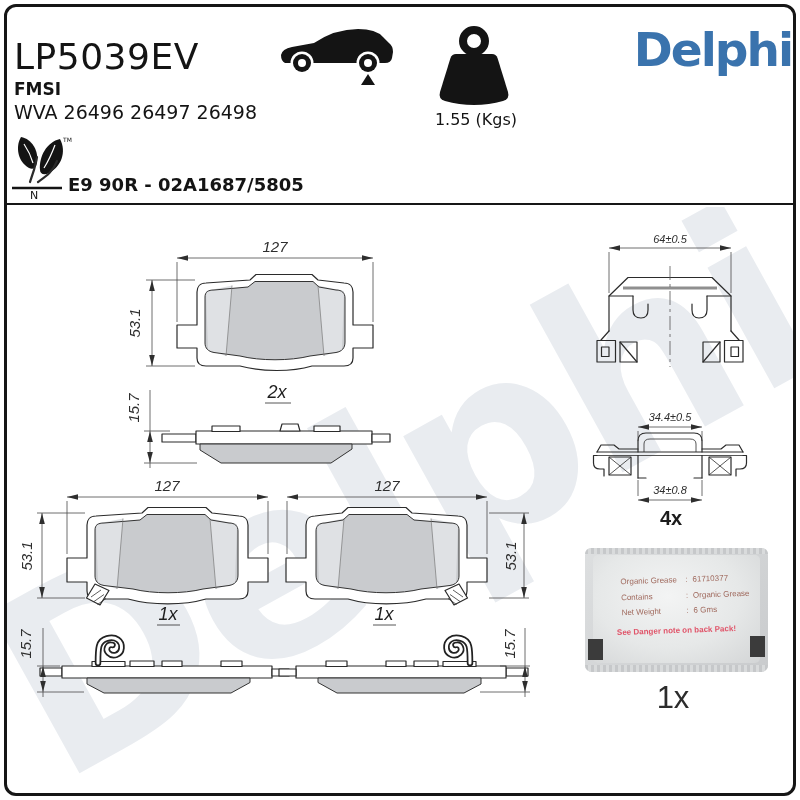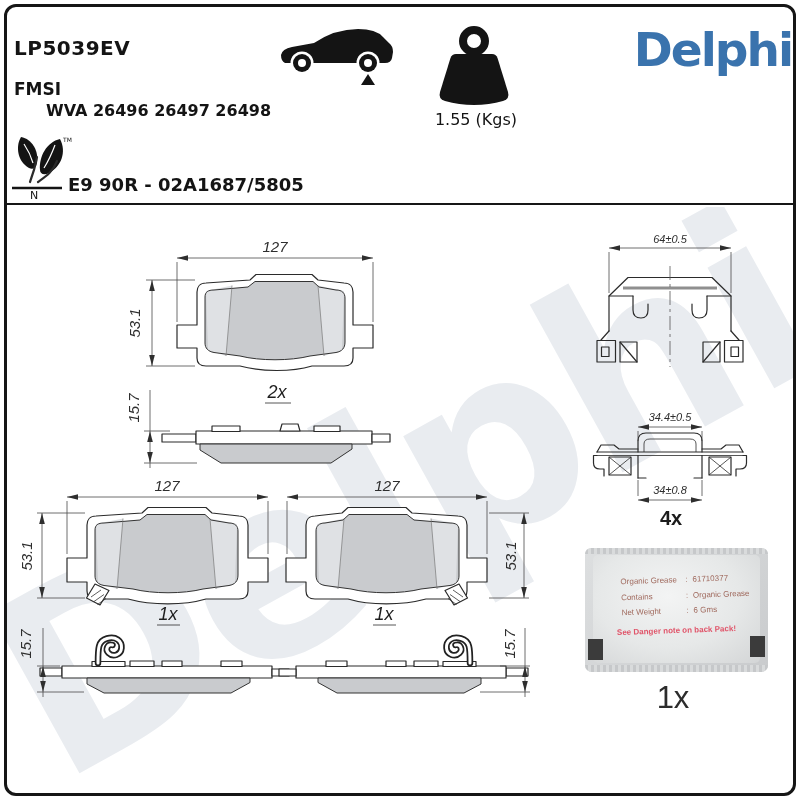--- a/index.html
+++ b/index.html
@@ -3,23 +3,23 @@
 <meta charset="utf-8">
 <style>
   html,body{margin:0;padding:0;background:#fff;}
   #page{position:relative;width:800px;height:800px;background:#fff;overflow:hidden;
         font-family:"DejaVu Sans",sans-serif;color:#141414;}
   .frame{position:absolute;left:4px;top:4px;right:4px;bottom:4px;border:3px solid #161616;
          border-radius:12px;pointer-events:none;z-index:5;}
   .separator{position:absolute;left:5px;right:5px;top:203px;height:2.4px;background:#161616;z-index:4;}
 
   
-  .part-number{position:absolute;left:14px;top:36px;font-size:20px;font-weight:700;letter-spacing:.5px;z-index:4;}
+  .part-number{position:absolute;left:14px;top:36px;font-size:36px;font-weight:400;letter-spacing:.5px;z-index:4;}
   .fmsi{position:absolute;left:14px;top:79px;font-size:17px;font-weight:700;z-index:4;}
-  .wva{position:absolute;left:14px;top:101px;font-size:16px;font-weight:700;z-index:4;margin-left:32px;}
+  .wva{position:absolute;left:14px;top:101px;font-size:19px;font-weight:400;z-index:4;}
   .approval{position:absolute;left:68px;top:174px;font-size:18px;font-weight:700;z-index:4;}
   .weight-label{position:absolute;left:424px;top:110px;width:104px;text-align:center;
                 font-size:16px;font-weight:400;z-index:4;}
   .brand-logo{position:absolute;left:596px;top:22px;width:196px;text-align:right;
               font-size:47px;font-weight:700;letter-spacing:-2px;color:#3A73AD;z-index:4;}
   .hdr-icon{position:absolute;z-index:4;}
 
   
   .wm-clip{position:absolute;left:5px;top:207px;right:5px;bottom:5px;overflow:hidden;z-index:0;}
   .wm{position:absolute;left:-95px;top:8px;width:980px;height:560px;display:flex;

